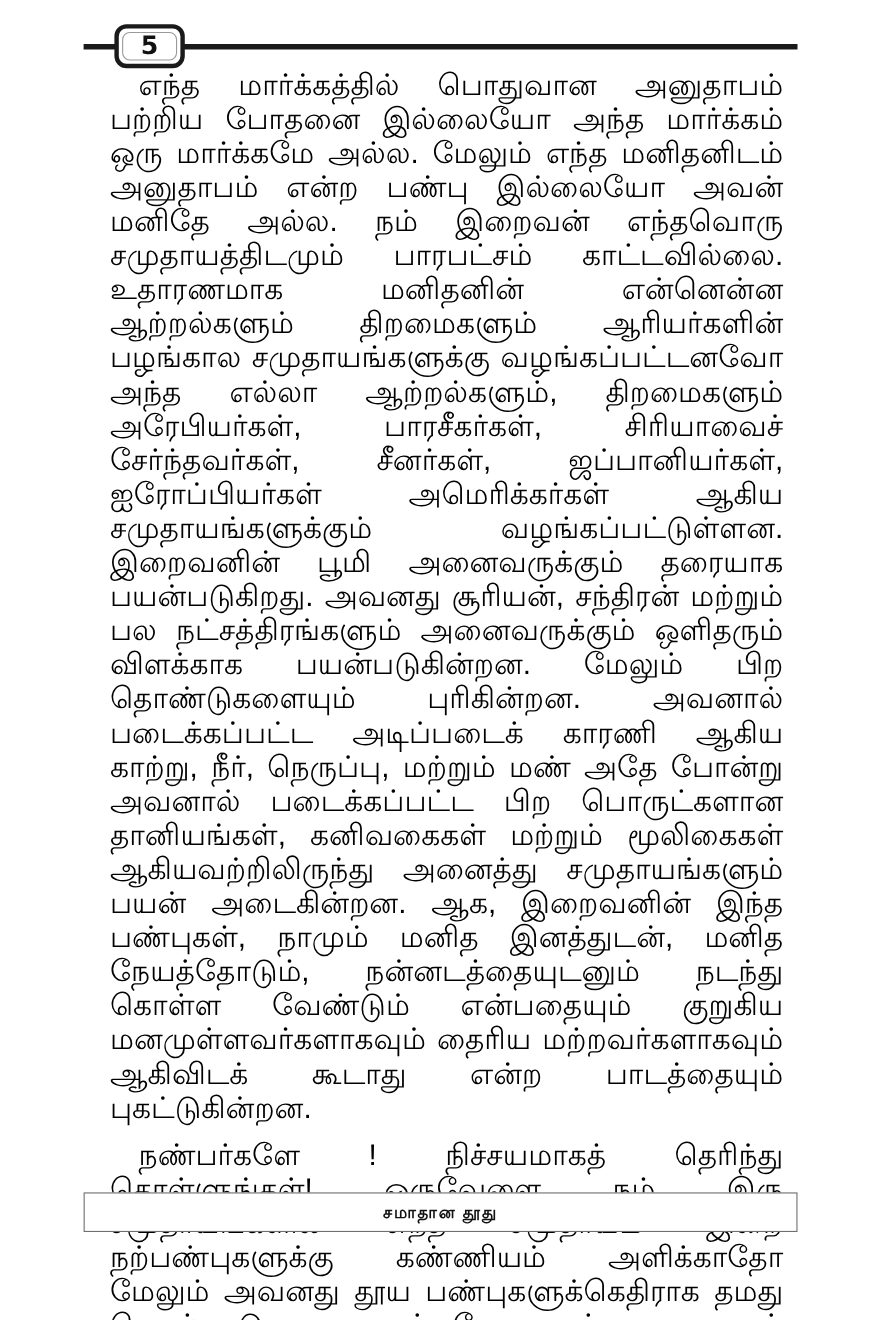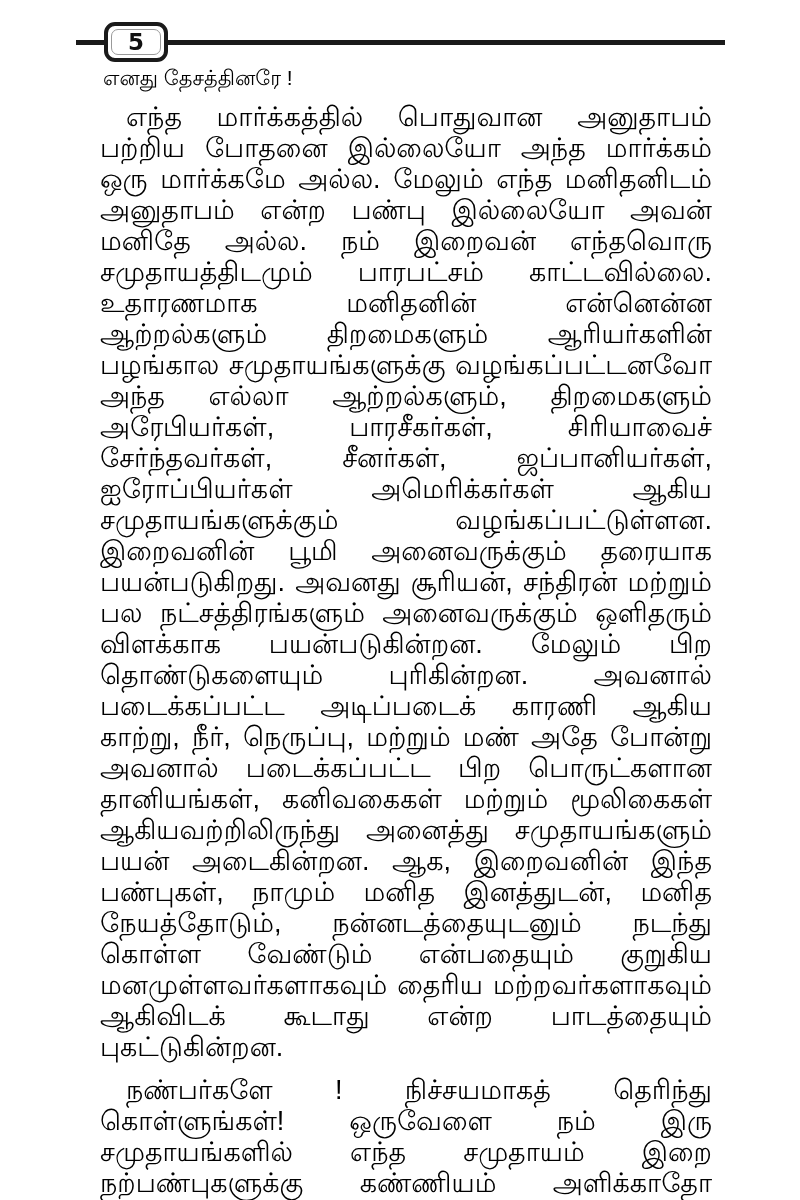--- a/index.html
+++ b/index.html
@@ -127,21 +127,23 @@
 
   <div class="page-header">
     <div class="header-rule"></div>
     <div class="page-badge">
       <div class="page-badge-inner"></div>
       <span class="page-badge-number">5</span>
     </div>
   </div>
 
   <div class="content">
-    <p class="salutation">எனது தேசத்தினரே !</p>
 
     <p class="body-para">எந்த மார்க்கத்தில் பொதுவான அனுதாபம் பற்றிய போதனை இல்லையோ அந்த மார்க்கம் ஒரு மார்க்கமே அல்ல. மேலும் எந்த மனிதனிடம் அனுதாபம் என்ற பண்பு இல்லையோ அவன் மனிதே அல்ல. நம் இறைவன் எந்தவொரு சமுதாயத்திடமும் பாரபட்சம் காட்டவில்லை. உதாரணமாக மனிதனின் என்னென்ன ஆற்றல்களும் திறமைகளும் ஆரியர்களின் பழங்கால சமுதாயங்களுக்கு வழங்கப்பட்டனவோ அந்த எல்லா ஆற்றல்களும், திறமைகளும் அரேபியர்கள், பாரசீகர்கள், சிரியாவைச் சேர்ந்தவர்கள், சீனர்கள், ஜப்பானியர்கள், ஐரோப்பியர்கள் அமெரிக்கர்கள் ஆகிய சமுதாயங்களுக்கும் வழங்கப்பட்டுள்ளன. இறைவனின் பூமி அனைவருக்கும் தரையாக பயன்படுகிறது. அவனது சூரியன், சந்திரன் மற்றும் பல நட்சத்திரங்களும் அனைவருக்கும் ஒளிதரும் விளக்காக பயன்படுகின்றன. மேலும் பிற தொண்டுகளையும் புரிகின்றன. அவனால் படைக்கப்பட்ட அடிப்படைக் காரணி ஆகிய காற்று, நீர், நெருப்பு, மற்றும் மண் அதே போன்று அவனால் படைக்கப்பட்ட பிற பொருட்களான தானியங்கள், கனிவகைகள் மற்றும் மூலிகைகள் ஆகியவற்றிலிருந்து அனைத்து சமுதாயங்களும் பயன் அடைகின்றன. ஆக, இறைவனின் இந்த பண்புகள், நாமும் மனித இனத்துடன், மனித நேயத்தோடும், நன்னடத்தையுடனும் நடந்து கொள்ள வேண்டும் என்பதையும் குறுகிய மனமுள்ளவர்களாகவும் தைரிய மற்றவர்களாகவும் ஆகிவிடக் கூடாது என்ற பாடத்தையும் புகட்டுகின்றன.</p>
 
     <p class="body-para">நண்பர்களே ! நிச்சயமாகத் தெரிந்து கொள்ளுங்கள்! ஒருவேளை நம் இரு சமுதாயங்களில் எந்த சமுதாயம் இறை நற்பண்புகளுக்கு கண்ணியம் அளிக்காதோ மேலும் அவனது தூய பண்புகளுக்கெதிராக தமது செயல்பாடுகளை ஆக்குமோ அந்த சமுதாயம் விரைவில் அழிந்து விடும். அது தன்னை மற்றுமின்றி தமது சந்ததியினரையும் அழிவிற்குள்ளாக்கிக் கொள்ளும். இந்த உலகம் தோன்றிய நாள் முதல் எல்லா நாட்டு சான்றோர்களும், இறை நற்பண்புகளை பின்பற்றுவதே மனிதன் நிலைபெற்றிருப்பதற்கு ஒரு வாழ்வாதாரம் ஆகும் என்றும்</p>
   </div>
 
+  <div class="page-footer">
+    <span class="footer-text">சமாதான தூது</span>
+  </div>
 
 </div>
 
 </body></html>

